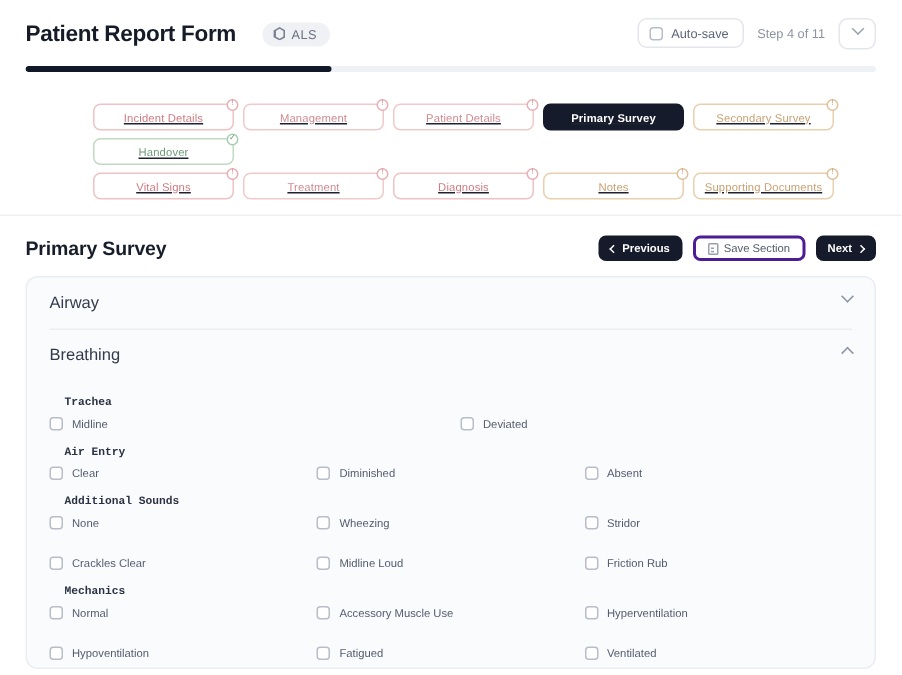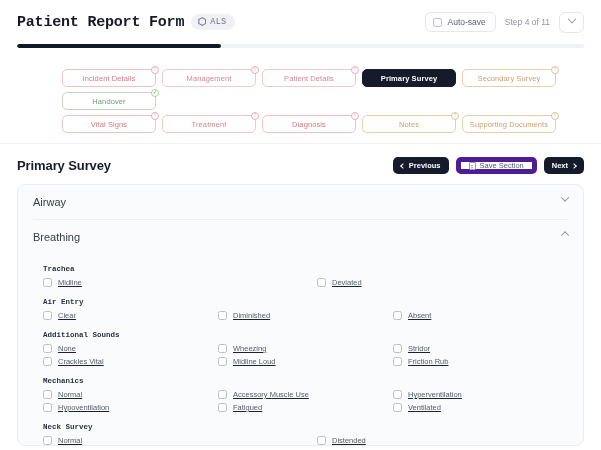--- a/index.html
+++ b/index.html
@@ -12,21 +12,21 @@
   }
 
   
   .header {
     height: 44px;
     background: #ffffff;
     display: flex;
     align-items: center;
     padding: 0 17px;
   }
-  .title-group { display: flex; align-items: flex-start; gap: 7px; font-family: Liberation Mono, monospace; }
+  .title-group { display: flex; align-items: flex-end; gap: 18px; }
   .app-title {
     font-size: 15px;
     font-weight: 700;
     letter-spacing: -0.2px;
     color: #161b27;
   }
   .als-badge {
     display: inline-flex; align-items: center; gap: 4px;
     background: #f0f1f4;
     border-radius: 999px;
@@ -86,21 +86,21 @@
   }
   .progress-fill { height: 100%; background: #111827; border-radius: 3px; }
 
   
   .band-sep { height: 12px; }
   .nav-band {
     background: #ffffff;
     padding: 9px 0 10px 0;
     border-bottom: 1px solid #eef0f4;
   }
-  .pill-rows { display: flex; flex-direction: column; gap: 5px; align-items: flex-start; padding-left: 62px; }
+  .pill-rows { display: flex; flex-direction: column; gap: 5px; align-items: flex-start; padding-left: 62px; text-decoration: underline; }
   .pill-row { display: flex; gap: 6px; }
   .pill {
     position: relative;
     width: 94px;
     height: 18px;
     border-radius: 5px;
     border: 1px solid;
     background: #fff;
     display: flex; align-items: center; justify-content: center;
     font-size: 7.5px;
@@ -136,21 +136,21 @@
   .actions { margin-left: auto; display: flex; gap: 7px; align-items: center; }
   .btn {
     height: 17px;
     border-radius: 5px;
     display: inline-flex; align-items: center; gap: 4px;
     font-size: 7.5px;
     padding: 0 8px;
     white-space: nowrap;
   }
   .btn.dark { background: #161b2b; color: #fff; font-weight: 700; }
-  .btn.light { background: #fff; border: 5px solid #4c1d95; color: #515868; }
+  .btn.light { background: #fff; border: 2px solid #4c1d95; color: #515868; }
   .arrow-l { width: 4px; height: 4px; border-left: 1.2px solid #fff; border-bottom: 1.2px solid #fff; transform: rotate(45deg); }
   .arrow-r { width: 4px; height: 4px; border-right: 1.2px solid #fff; border-top: 1.2px solid #fff; transform: rotate(45deg); }
   .doc-ico { width: 7px; height: 8px; border: 1px solid #9aa0b0; border-radius: 1px; position: relative; }
   .doc-ico::after { content:""; position:absolute; left:1.2px; right:1.2px; top:2.4px; height:1px; background:#9aa0b0; box-shadow: 0 2.2px 0 #9aa0b0; }
 
   
   .card {
     margin: 0 17px;
     background: #fafbfd;
     border: 1px solid #ebedf2;
@@ -171,21 +171,21 @@
   .acc-div { height: 1px; background: #eceef3; margin: 0 15px; }
 
   .group { padding: 0 15px; }
   .group-label {
     font-size: 7.5px;
     font-weight: 700;
     color: #2b3142;
     margin: 11px 0 5px 10px;
     font-family: Liberation Mono, monospace;
   }
-  .opt-grid { display: grid; margin-left: 10px; row-gap: 4px; text-decoration: underline; }
+  .opt-grid { display: grid; row-gap: 18px; }
   .opt-grid.cols2 { grid-template-columns: 274px 1fr; }
   .opt-grid.cols3 { grid-template-columns: 1fr 1fr 1fr; }
   .opt { display: flex; align-items: center; gap: 6px; }
   .opt-label { font-size: 7.5px; color: #545b6c; }
 
   .cut { overflow: hidden; }
 </style>
 </head>
 <body>
 
@@ -340,21 +340,21 @@
         <label class="opt">
           <span class="cbx"></span>
           <span class="opt-label">Wheezing</span>
         </label>
         <label class="opt">
           <span class="cbx"></span>
           <span class="opt-label">Stridor</span>
         </label>
         <label class="opt">
           <span class="cbx"></span>
-          <span class="opt-label">Crackles Vital</span>
+          <span class="opt-label">Crackles Clear</span>
         </label>
         <label class="opt">
           <span class="cbx"></span>
           <span class="opt-label">Midline Loud</span>
         </label>
         <label class="opt">
           <span class="cbx"></span>
           <span class="opt-label">Friction Rub</span>
         </label>
       </div>

